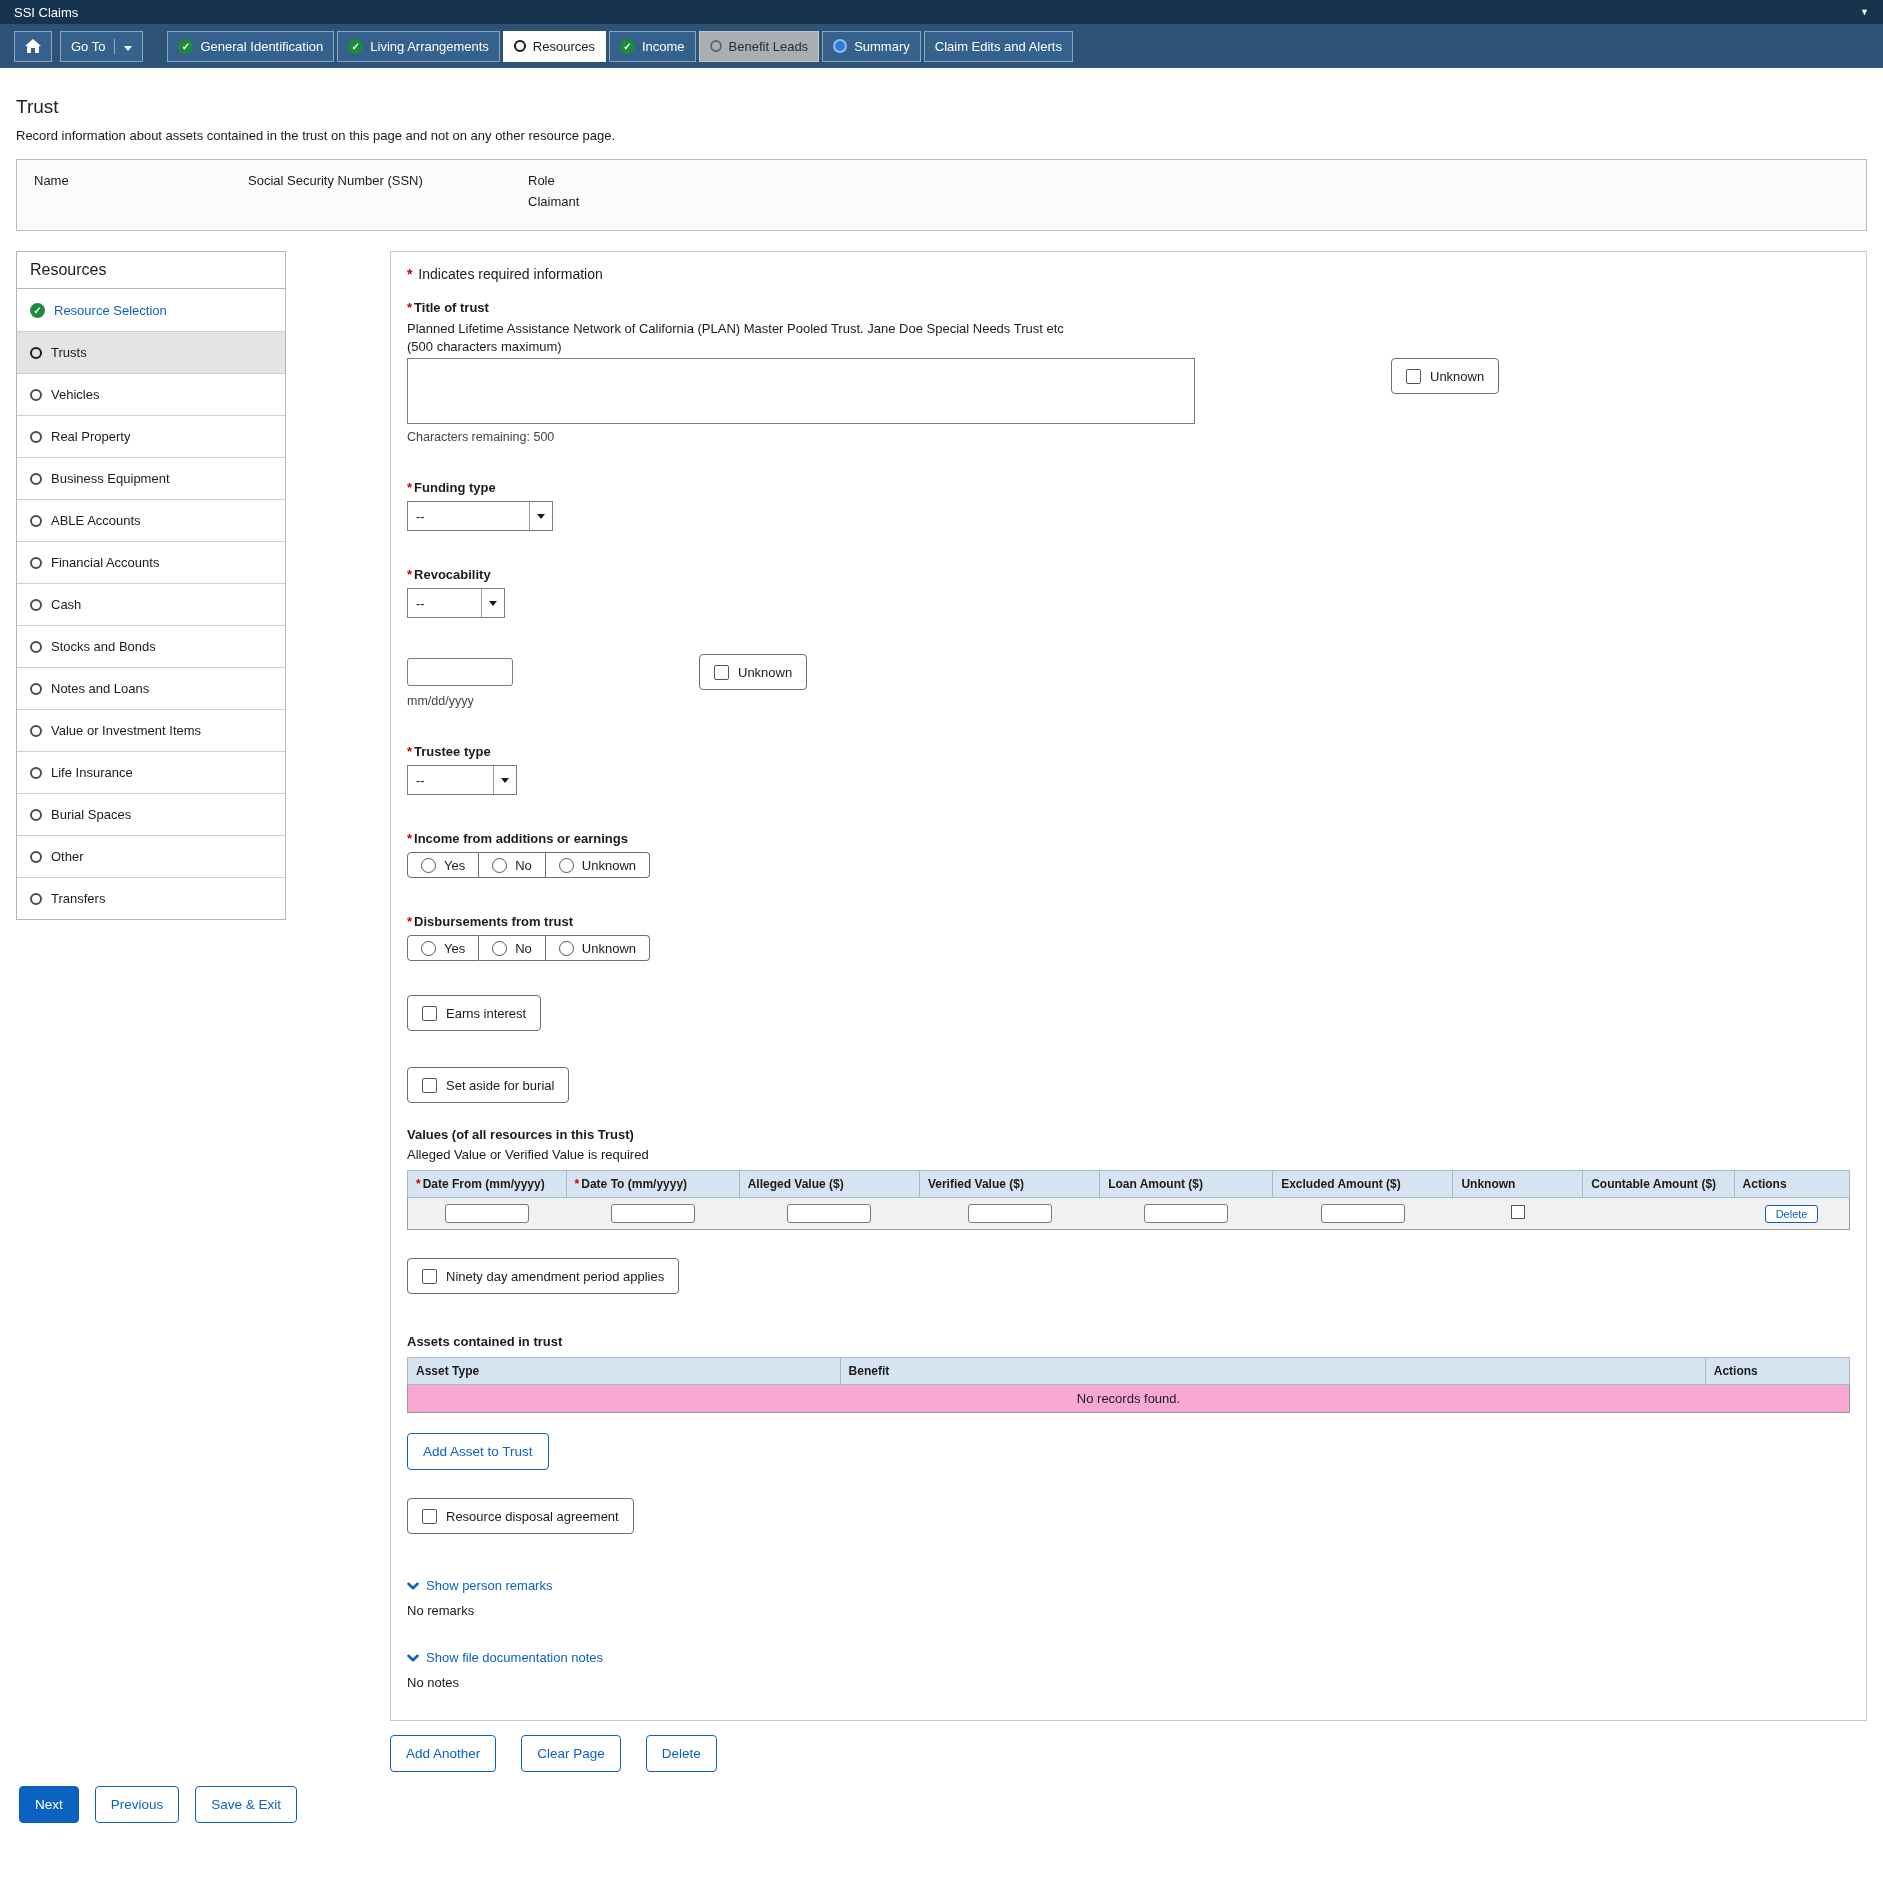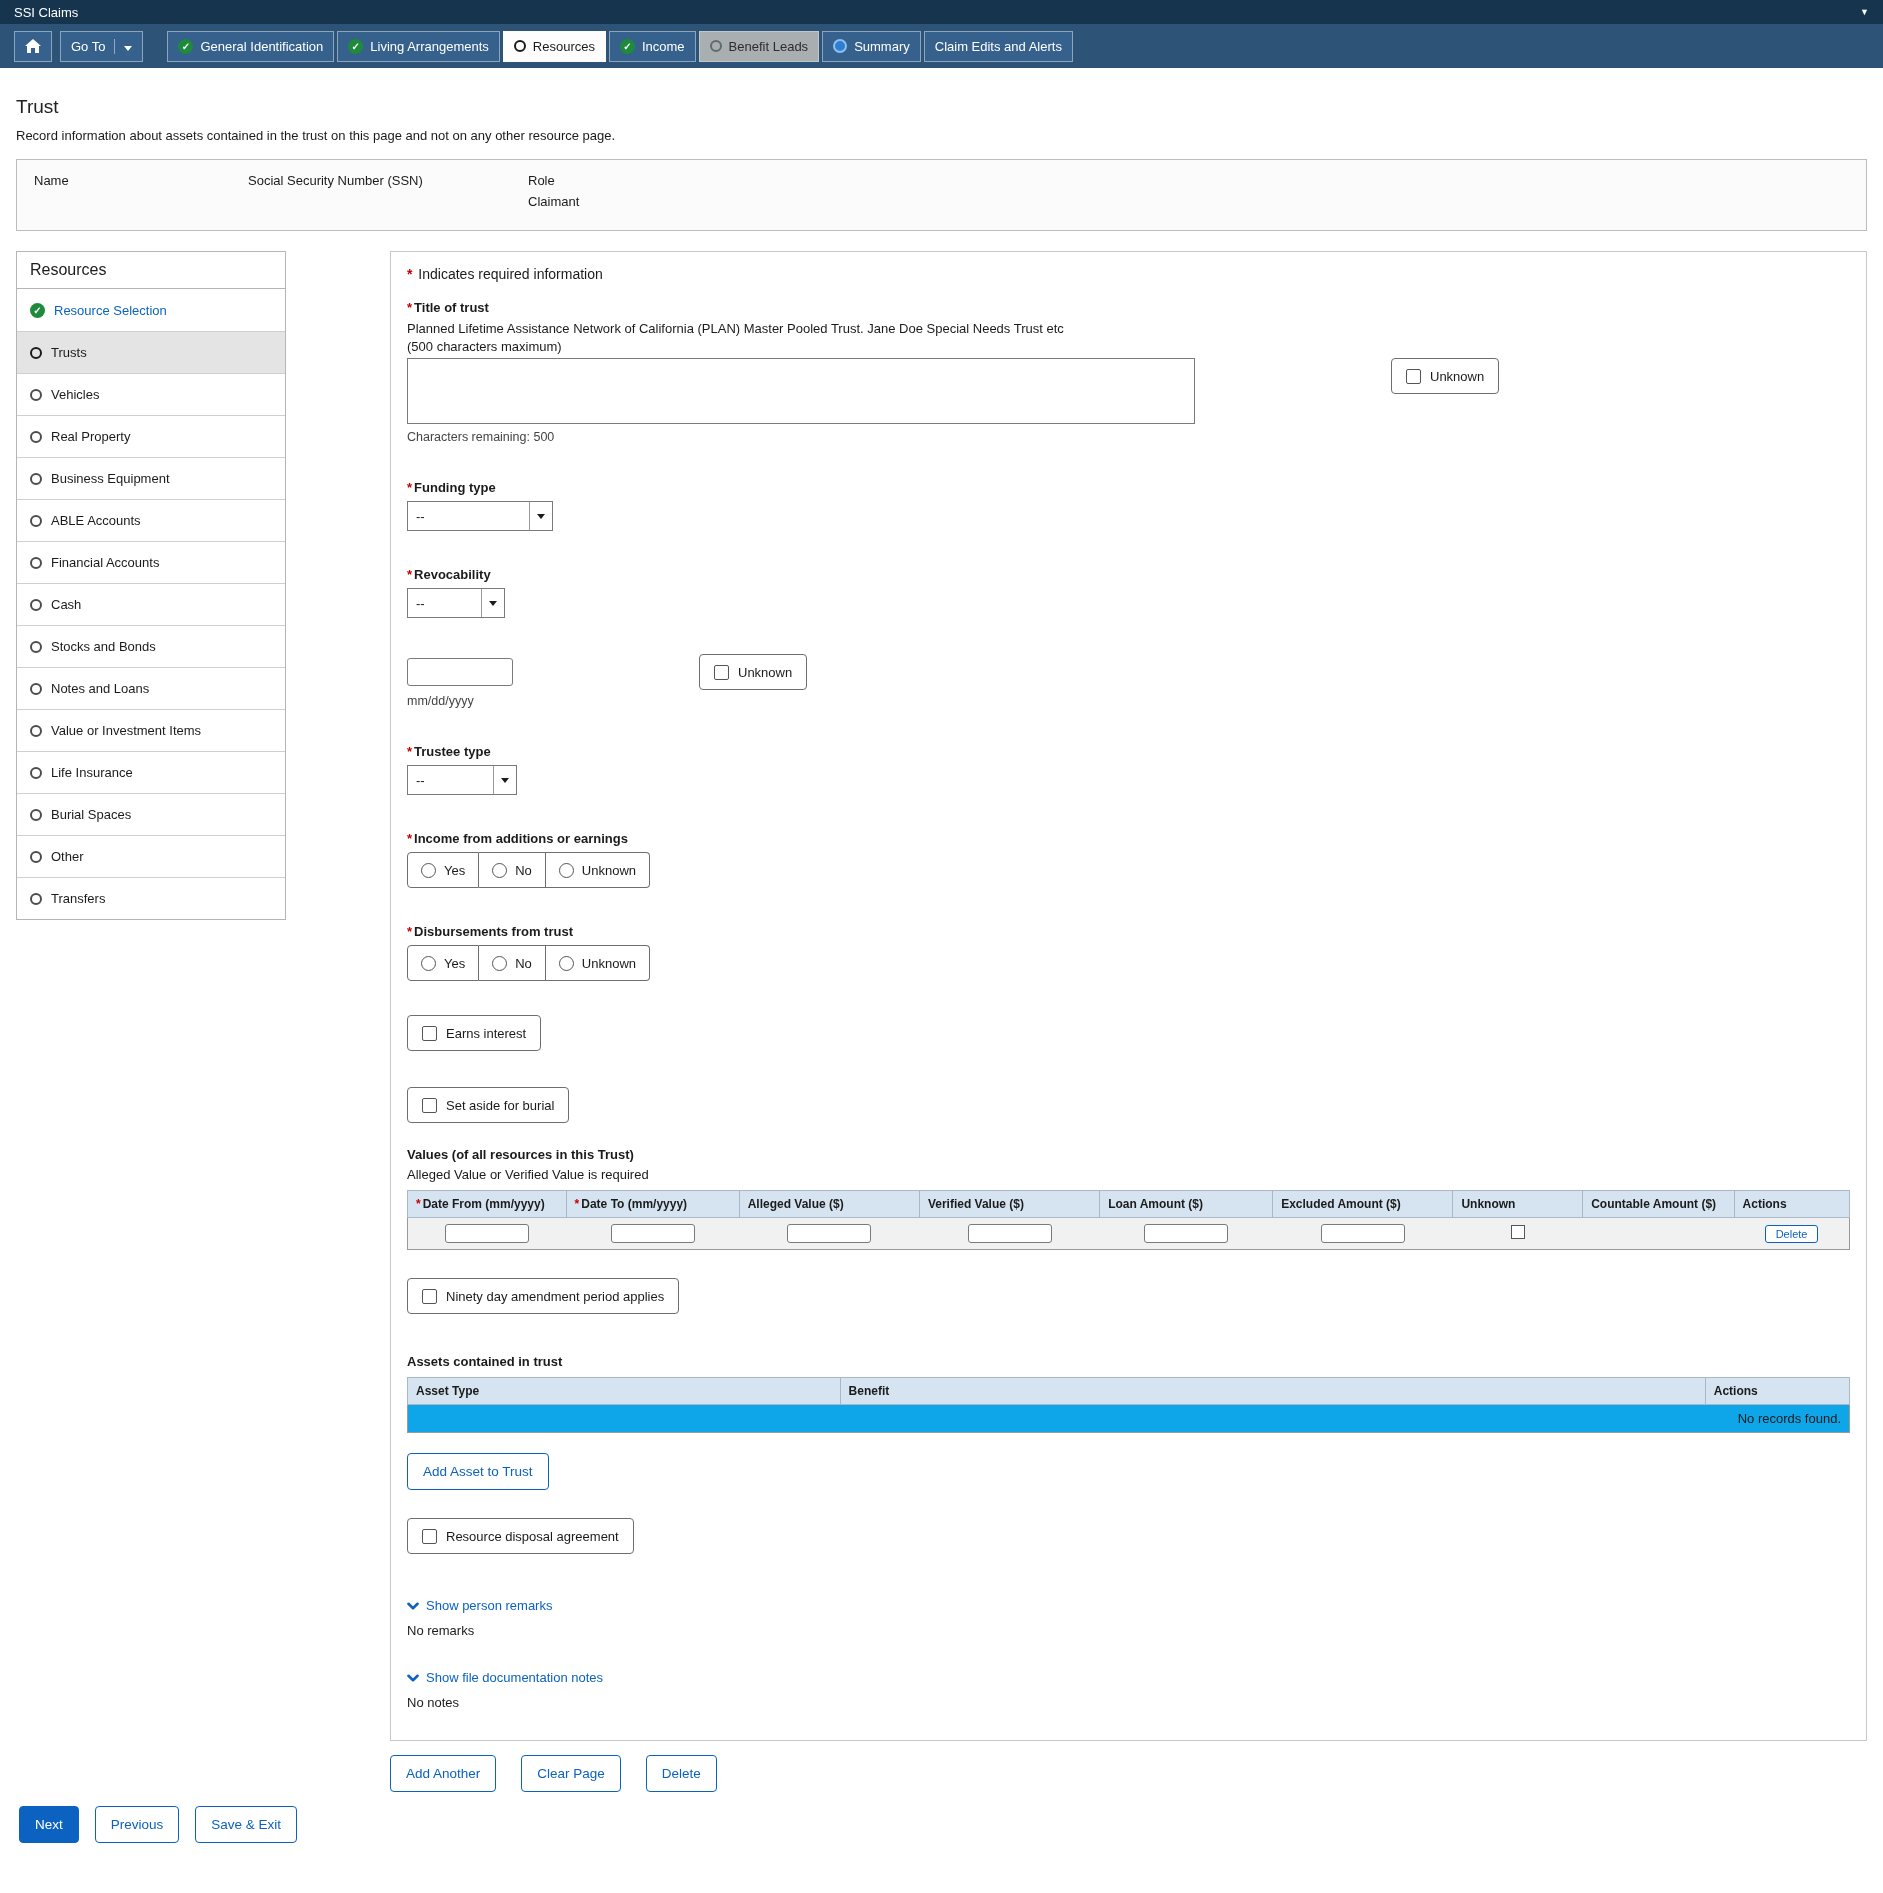--- a/index.html
+++ b/index.html
@@ -87,21 +87,21 @@
   .sel-arrow { width: 23px; border-left: 1px solid #9a9a9a; display: flex; align-items: center;
                justify-content: center; background: #fff; }
   .sel-arrow::after { content: ""; border-left: 4px solid transparent; border-right: 4px solid transparent;
                border-top: 5px solid #1b1b1b; }
 
   .date-input { width: 106px; height: 28px; border: 1px solid #7a7a7a; border-radius: 3px;
                 font-family: inherit; font-size: 13px; padding: 0 6px; }
   .inline-row { display: flex; align-items: center; }
 
   .seg-group { display: inline-flex; }
-  .seg { display: inline-flex; align-items: center; gap: 8px; border: 1px solid #6e6e6e; height: 36px;
+  .seg { display: inline-flex; align-items: center; gap: 8px; border: 1px solid #6e6e6e; height: 26px;
          padding: 0 13px; background: #fff; font-size: 13px; cursor: pointer; }
   .seg:not(:first-child) { border-left: none; }
   .seg:first-child { border-radius: 4px 0 0 4px; }
   .seg:last-child { border-radius: 0 4px 4px 0; }
   .radio { width: 15px; height: 15px; min-width: 15px; border: 1.5px solid #555; border-radius: 50%; background: #fff; }
 
   .standalone-check { margin-bottom: 36px; }
   .standalone-check.tight { margin-bottom: 24px; }
 
   .section-title { font-weight: bold; font-size: 13px; margin-bottom: 5px; }
@@ -120,21 +120,21 @@
   .values-table th:nth-child(7) { width: 9%; }
   .values-table th:nth-child(8) { width: 10.5%; }
   .cell-input { width: 84px; height: 19px; border: 1px solid #7a7a7a; border-radius: 3px;
                 font-family: inherit; font-size: 12px; }
   .plain-cb { width: 14px; height: 14px; border: 1.5px solid #555; background: #fff; display: inline-block; }
   .mini-btn { font-family: inherit; font-size: 11px; color: #0b62c1; background: #fff;
               border: 1px solid #0b62c1; border-radius: 3px; padding: 2px 10px; cursor: pointer; }
 
   .assets-table th:nth-child(1) { width: 30%; }
   .assets-table th:nth-child(2) { width: 60%; }
-  .assets-table td.empty { background: #0ea5e9; text-align: right; font-size: 13px; }
+  .assets-table td.empty { background: #f9a8d4; text-align: center; font-size: 13px; }
 
   .btn { font-family: inherit; font-size: 13.5px; color: #0b62c1; background: #fff;
          border: 1px solid #0b62c1; border-radius: 4px; height: 37px; padding: 0 15px; cursor: pointer; }
   .btn.primary { background: #0b62c1; color: #fff; }
 
   .toggle-link { display: inline-flex; align-items: center; gap: 7px; color: #0b62c1; font-size: 13px;
                  cursor: pointer; margin-bottom: 10px; }
   .empty-text { font-size: 13px; margin-bottom: 32px; }
   .empty-text.last { margin-bottom: 0; }
 

